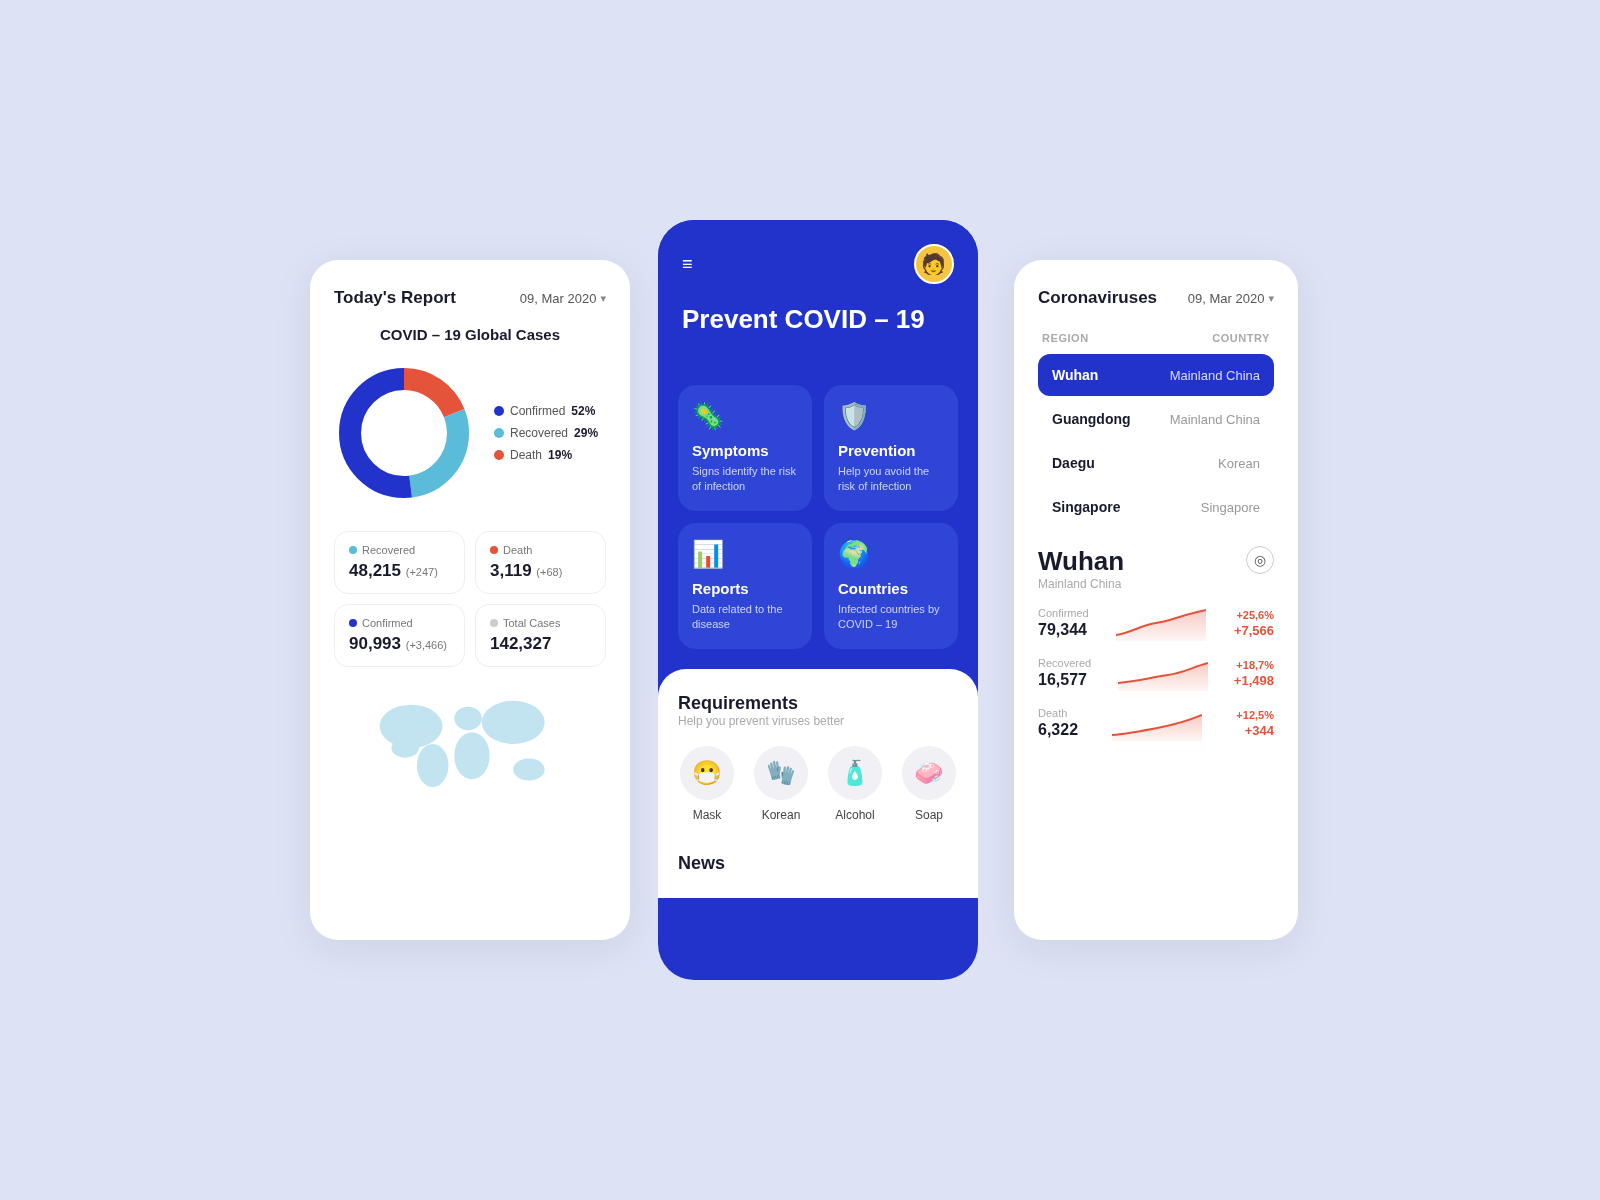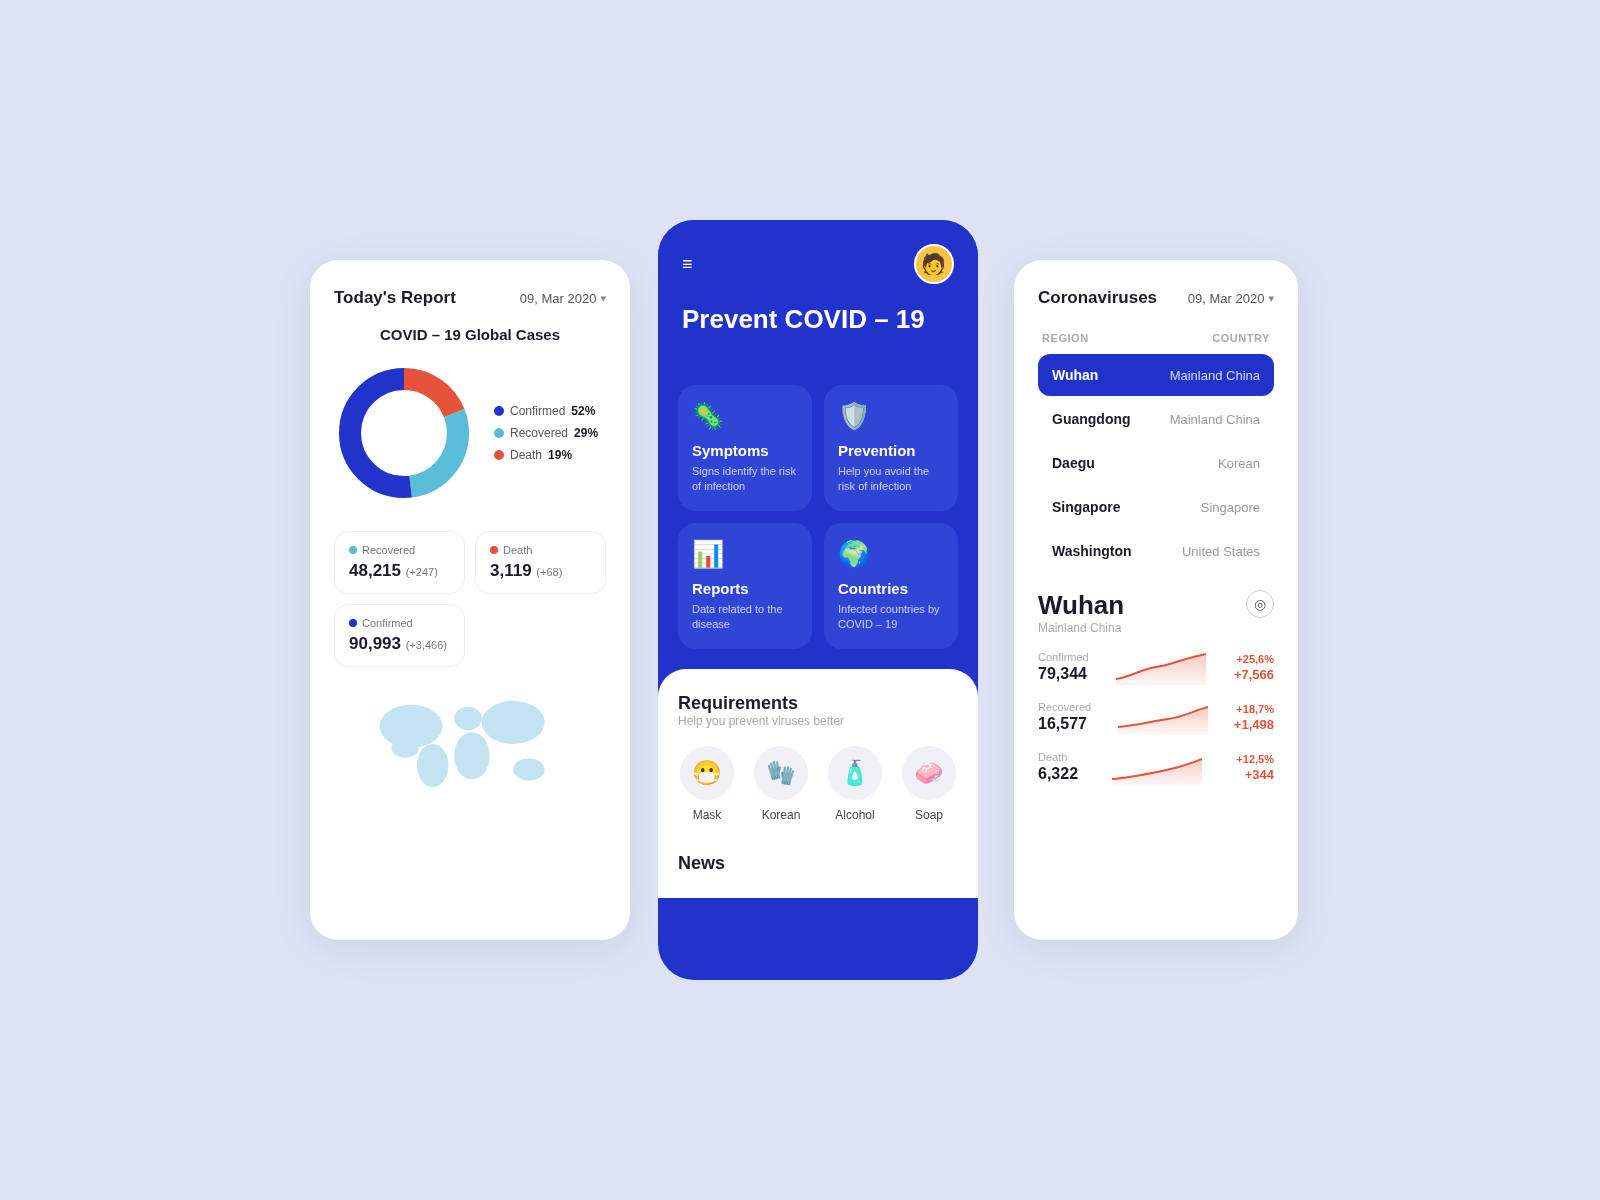--- a/index.html
+++ b/index.html
@@ -450,20 +450,27 @@
       </div>
       <div class="stat-box">
         <div class="stat-label">
           <div class="stat-dot" style="background:#2233cc"></div>
           <span>Confirmed</span>
         </div>
         <div class="stat-value">
           90,993 <span class="stat-change">(+3,466)</span>
         </div>
       </div>
+      <div class="stat-box">
+        <div class="stat-label">
+          <div class="stat-dot" style="background:#ccc"></div>
+          <span>Total Cases</span>
+        </div>
+        <div class="stat-value">142,327</div>
+      </div>
     </div>
 
     <div class="world-map-area">
       <svg class="world-map-svg" viewBox="0 0 500 280" width="272" height="110" fill="#a8d8ea">
 
         <ellipse cx="100" cy="100" rx="80" ry="55" fill="#a8d8ea"></ellipse>
         <ellipse cx="85" cy="155" rx="35" ry="25" fill="#a8d8ea"></ellipse>
 
         <ellipse cx="155" cy="200" rx="40" ry="55" fill="#a8d8ea"></ellipse>
 
@@ -559,24 +566,20 @@
         <span class="region-name">Guangdong</span>
         <span class="country-name">Mainland China</span>
       </div>
       <div class="country-row">
         <span class="region-name">Daegu</span>
         <span class="country-name">Korean</span>
       </div>
       <div class="country-row">
         <span class="region-name">Singapore</span>
         <span class="country-name">Singapore</span>
-      </div>
-      <div class="country-row">
-        <span class="region-name">Washington</span>
-        <span class="country-name">United States</span>
       </div>
     </div>
 
     <div class="detail-section">
       <div class="detail-header-row">
         <div>
           <div class="detail-region-title">Wuhan</div>
           <div class="detail-region-sub">Mainland China</div>
         </div>
         <div style="margin-left:auto">

